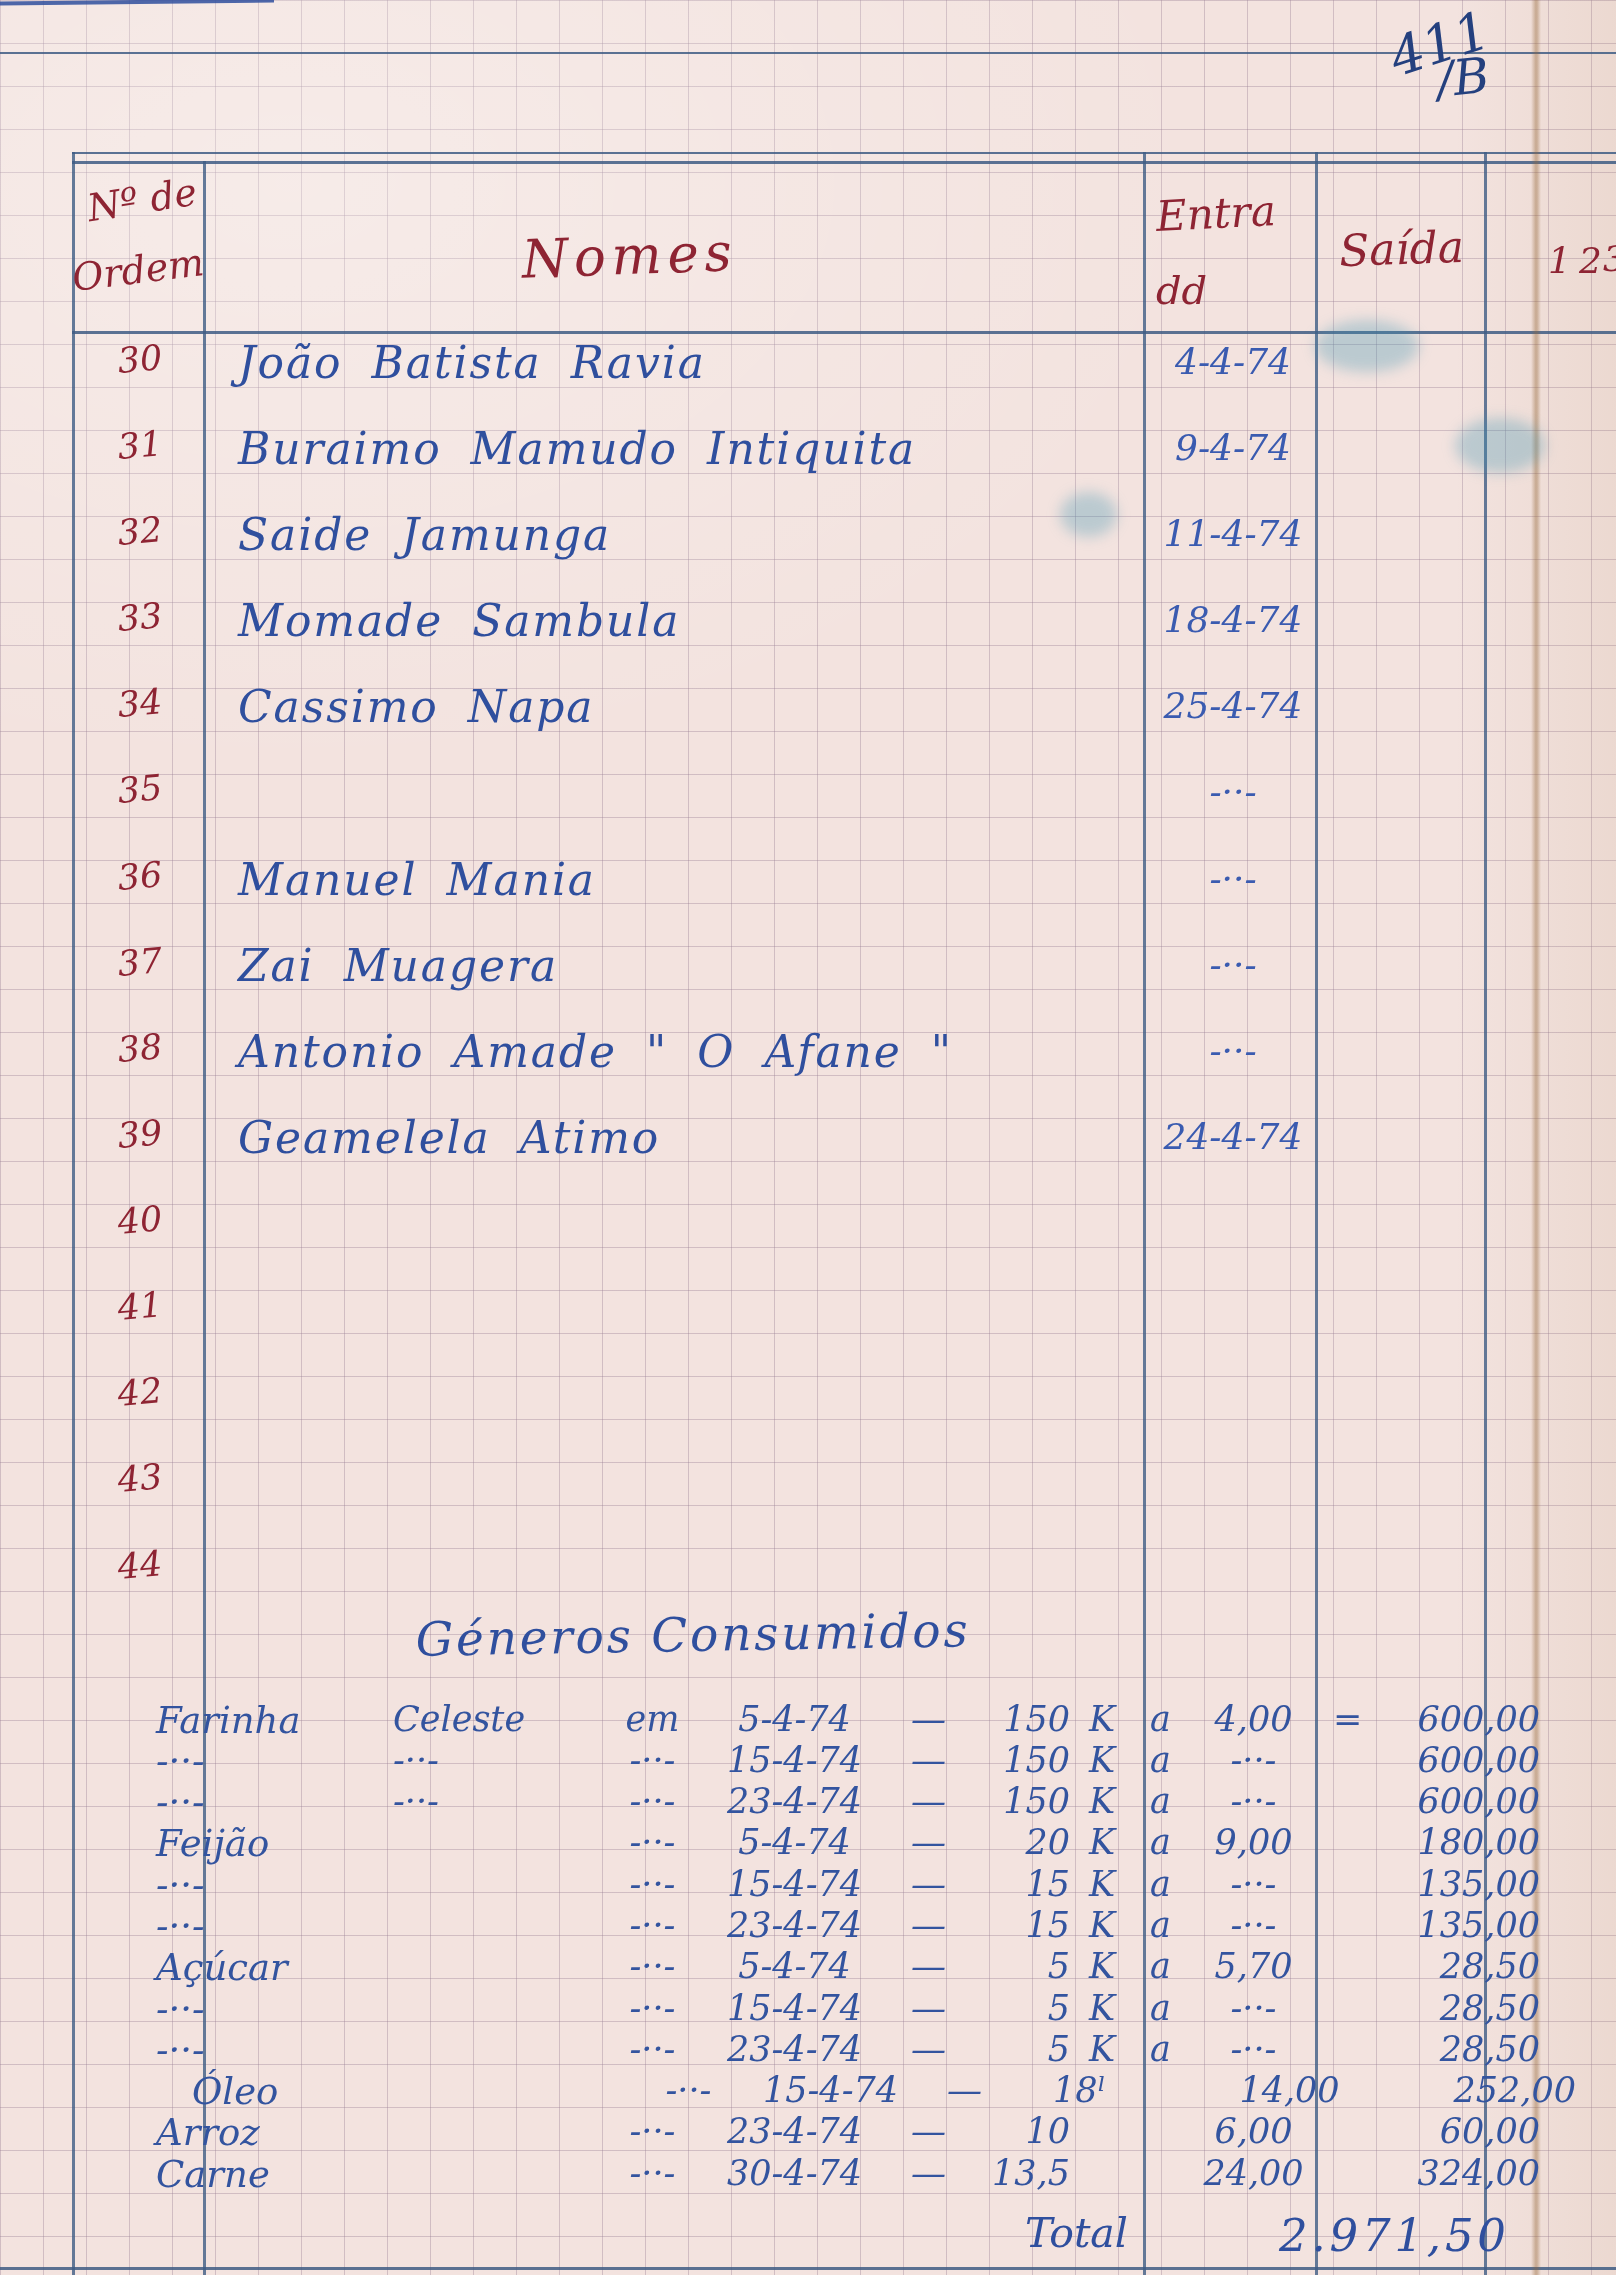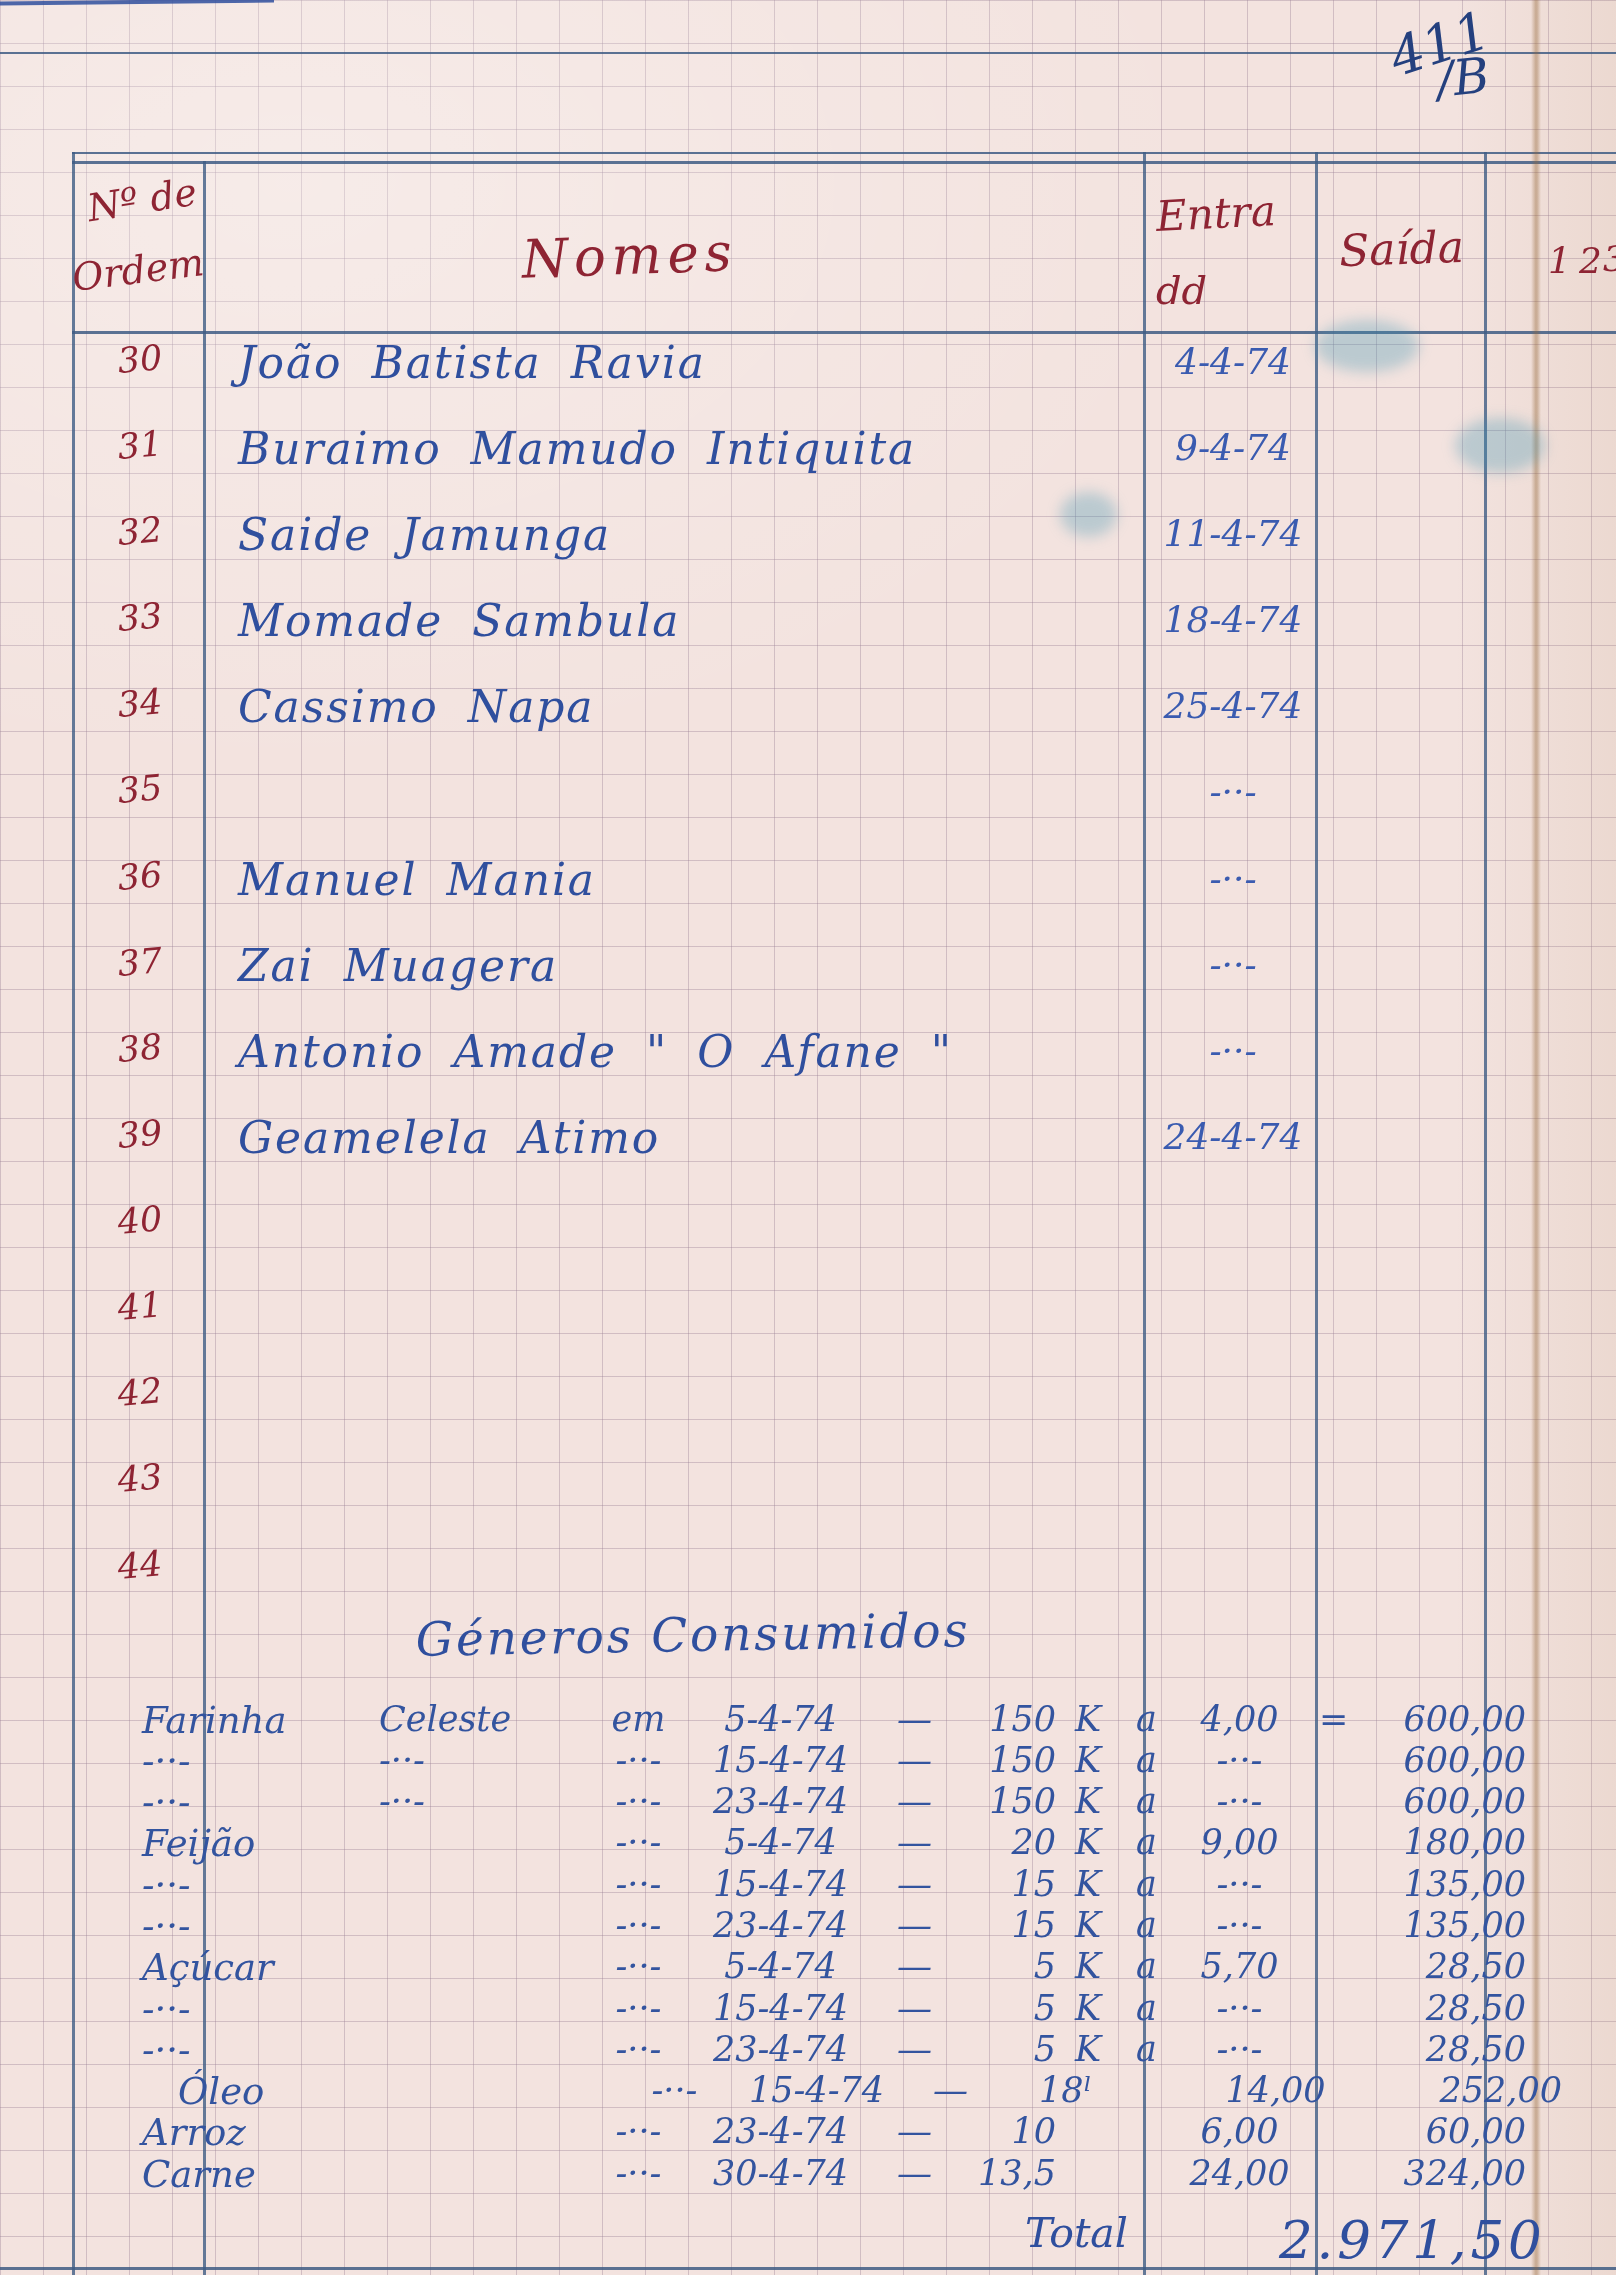--- a/index.html
+++ b/index.html
@@ -36,36 +36,36 @@
   .c1{top:240px;left:1548px;font-size:36px;}
   .c2{top:240px;left:1579px;font-size:36px;}
   .c3{top:238px;left:1603px;font-size:36px;}
   
   .row{position:absolute;left:0;width:1616px;height:86px;}
   .rnum{position:absolute;top:1.9px;left:76px;width:128px;text-align:center;font-size:35px;color:#8e2433;transform:rotate(-5deg);}
   .rname{position:absolute;top:0;left:238px;font-size:44px;color:#2f4f9e;white-space:nowrap;word-spacing:13.2px;letter-spacing:1.9px;}
   .rentry{position:absolute;top:3.8px;left:1147px;width:172px;text-align:center;font-size:36px;color:#3a5bb0;white-space:nowrap;}
   
   .gtitle{top:1607px;left:409px;width:568px;text-align:center;font-size:47px;letter-spacing:2.8px;transform:rotate(-1deg);}
-  .grow{position:absolute;left:2px;width:1540px;height:42px;font-size:35px;color:#33549f;}
+  .grow{position:absolute;left:16px;width:1540px;height:42px;font-size:35px;color:#33549f;}
   .grow span{position:absolute;top:0;white-space:nowrap;}
   .g-item {left:140px;width:312px;font-size:37px;}
   .g-item2{left:377px;width:199px;}
   .g-pre  {left:589px;width:95px;text-align:center;}
   .g-date {left:678px;width:201px;text-align:center;}
   .g-dash {left:895px;width:57px;}
   .g-qty  {left:920px;width:134px;text-align:right;}
   .g-unit {left:1073px;width:52px;}
   .g-a    {left:1134px;width:40px;}
   .g-price{left:1177px;width:121px;text-align:center;}
   .g-eq   {left:1317px;width:40px;}
   .g-total{left:1323px;width:201px;text-align:right;}
   .sumline{top:2201px;left:1308px;width:274px;height:3.8px;background:rgba(47,79,158,.85);transform:rotate(-.6deg);}
   .total-label{top:2209px;left:996px;width:161px;text-align:center;font-size:41px;}
-  .total-value{top:2209px;left:1279px;width:246px;text-align:right;font-size:53px;letter-spacing:3.8px;}
+  .total-value{top:2209px;left:1279px;width:246px;font-size:45px;letter-spacing:3.8px;}
   
   .corner{top:13.2px;left:1389px;font-size:53px;color:#24407e;transform:rotate(-18deg);}
   .corner .l2{position:absolute;left:36px;top:42px;font-size:49px;transform:rotate(12deg);}
   
   .smudge{position:absolute;border-radius:50%;filter:blur(6.6px);background:rgba(60,145,175,.30);}
 </style>
 </head>
 <body>
 
 <div class="page">

